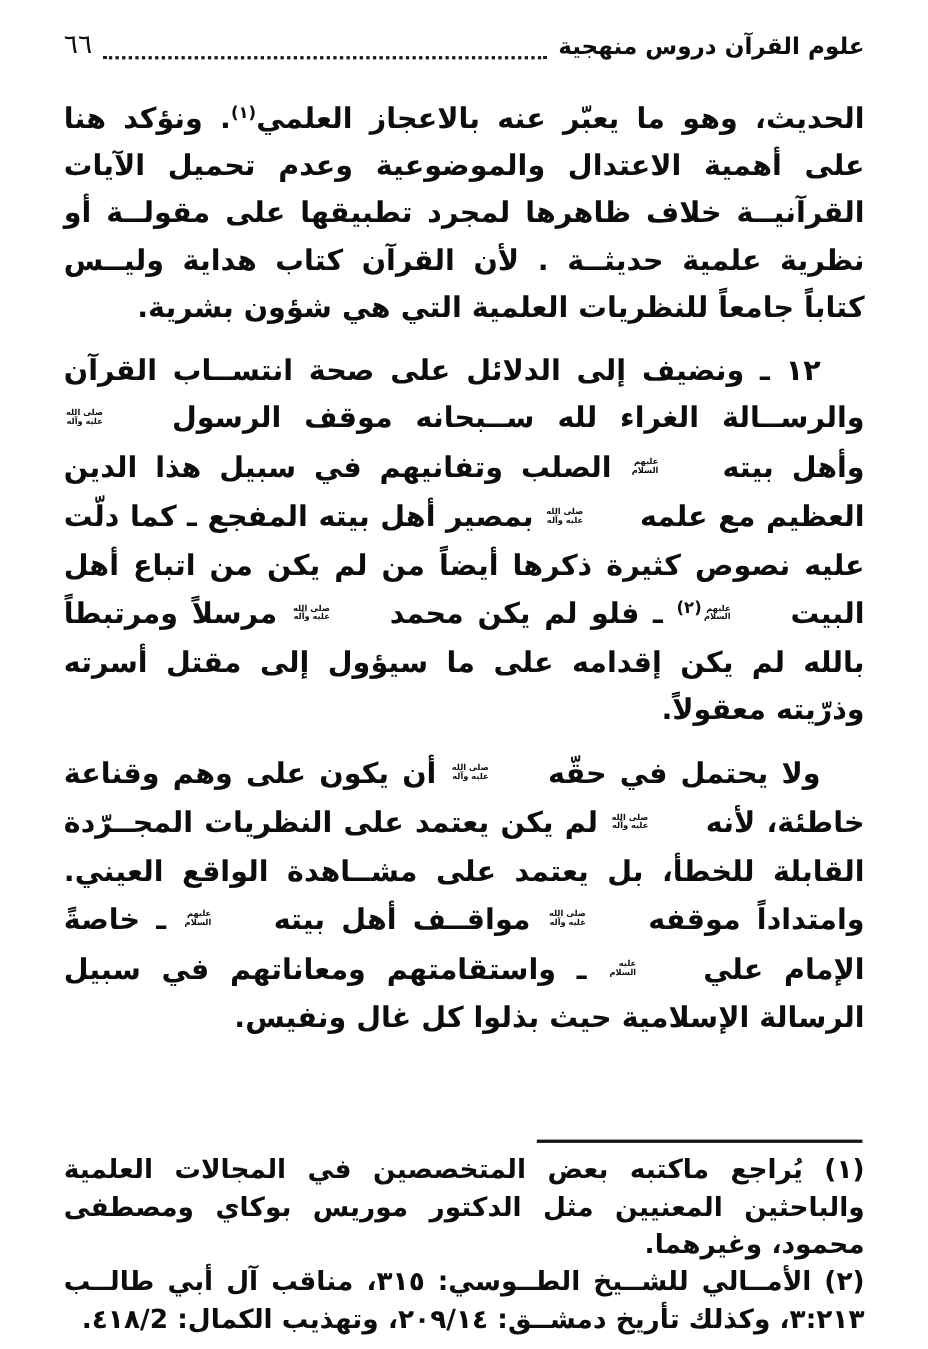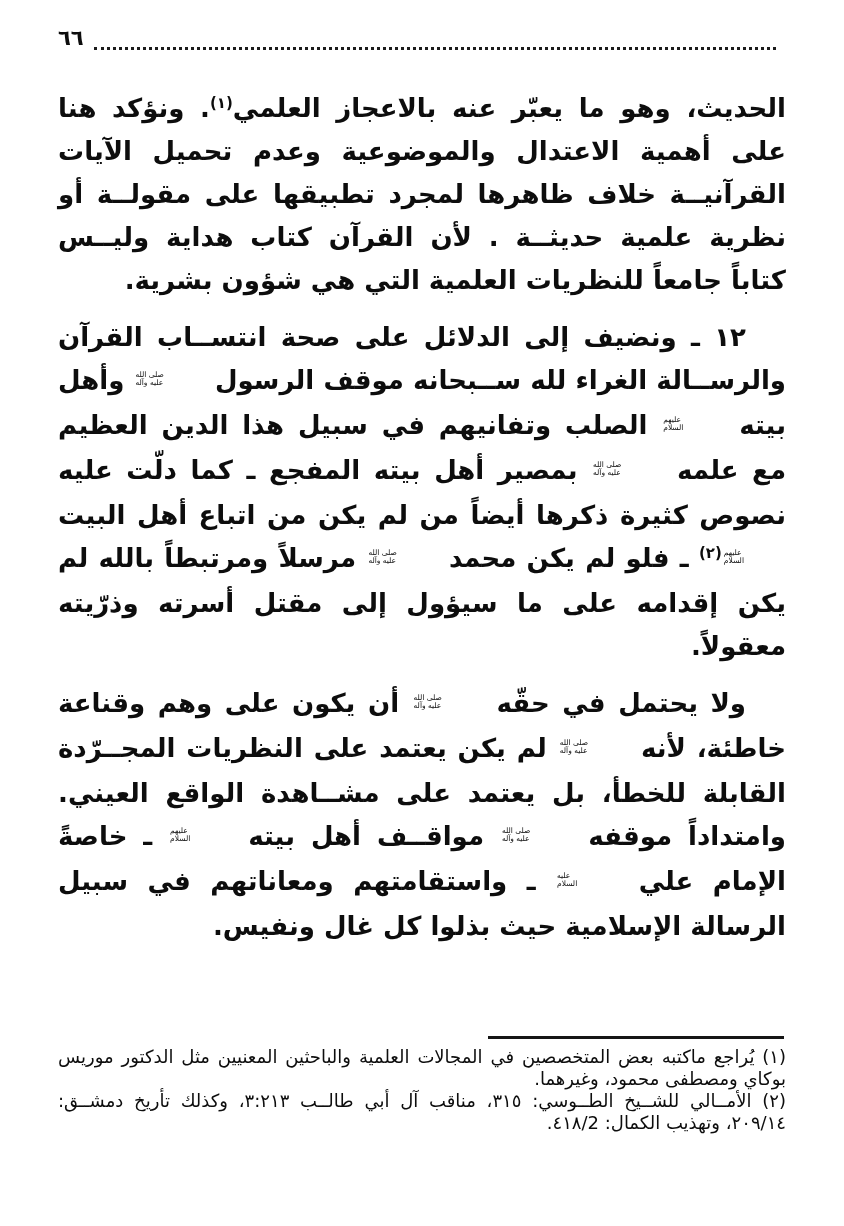--- a/index.html
+++ b/index.html
@@ -28,22 +28,22 @@
     font-weight: bold;
     white-space: nowrap;
   }
   .leader {
     flex: 1;
     height: 15px;
     border-bottom: 3px dotted #1c1c1c;
     margin: 0 10px;
   }
   .header-page-number {
-    font-size: 21px;
-    font-weight: bold;
+    font-size: 24px;
+    font-weight: normal;
     letter-spacing: 2px;
   }
 
   
   .body-text {
     position: absolute;
     top: 87px;
     right: 58px;
     left: 58px;
     direction: rtl;
@@ -59,24 +59,24 @@
     font-size: 15px;
     font-weight: bold;
     line-height: 0;
     vertical-align: 9px;
     letter-spacing: 0;
   }
 
   .honorific {
     display: inline-block;
     vertical-align: middle;
-    text-align: left;
+    text-align: right;
     font-size: 7.5px;
     line-height: 7.5px;
-    font-weight: normal;
+    font-weight: bold;
     margin: 15px 2px;
     transform: translateY(-3px);
   }
   .honorific .hline { display: block; white-space: nowrap; }
 
   
   .footnotes {
     position: absolute;
     top: 1036px;
     right: 58px;
@@ -84,30 +84,31 @@
     direction: rtl;
   }
   .fn-separator {
     width: 296px;
     height: 0;
     border-top: 3px solid #151515;
     margin: 0 2px 7px 0;
   }
   p.footnote-par {
     margin: 0;
-    font-size: 18px;
-    font-weight: normal;
-    line-height: 22px;
+    font-size: 24px;
+    font-weight: bold;
+    line-height: 34px;
     text-align: justify;
   }
 </style>
 </head>
 <body>
 
 <div class="page-header">
+  <span class="header-title">علوم القرآن دروس منهجية</span>
   <span class="leader"></span>
   <span class="header-page-number">٦٦</span>
 </div>
 
 <div class="body-text">
     <p class="body-par">الحديث، وهو ما يعبّر عنه بالاعجاز العلمي<sup class="fnref">(١)</sup>. ونؤكد هنا على أهمية الاعتدال والموضوعية وعدم تحميل الآيات القرآنيــة خلاف ظاهرها لمجرد تطبيقها على مقولــة أو نظرية علمية حديثــة . لأن القرآن كتاب هداية وليــس كتاباً جامعاً للنظريات العلمية التي هي شؤون بشرية.</p>
     <p class="body-par indent">١٢ ـ ونضيف إلى الدلائل على صحة انتســاب القرآن والرســالة الغراء لله ســبحانه موقف الرسول <span class="honorific"><span class="hline">صلى الله</span><span class="hline">عليه وآله</span></span> وأهل بيته <span class="honorific"><span class="hline">عليهم</span><span class="hline">السلام</span></span> الصلب وتفانيهم في سبيل هذا الدين العظيم مع علمه <span class="honorific"><span class="hline">صلى الله</span><span class="hline">عليه وآله</span></span> بمصير أهل بيته المفجع ـ كما دلّت عليه نصوص كثيرة ذكرها أيضاً من لم يكن من اتباع أهل البيت <span class="honorific"><span class="hline">عليهم</span><span class="hline">السلام</span></span><sup class="fnref">(٢)</sup> ـ فلو لم يكن محمد <span class="honorific"><span class="hline">صلى الله</span><span class="hline">عليه وآله</span></span> مرسلاً ومرتبطاً بالله لم يكن إقدامه على ما سيؤول إلى مقتل أسرته وذرّيته معقولاً.</p>
     <p class="body-par indent">ولا يحتمل في حقّه <span class="honorific"><span class="hline">صلى الله</span><span class="hline">عليه وآله</span></span> أن يكون على وهم وقناعة خاطئة، لأنه <span class="honorific"><span class="hline">صلى الله</span><span class="hline">عليه وآله</span></span> لم يكن يعتمد على النظريات المجــرّدة القابلة للخطأ، بل يعتمد على مشــاهدة الواقع العيني. وامتداداً موقفه <span class="honorific"><span class="hline">صلى الله</span><span class="hline">عليه وآله</span></span> مواقــف أهل بيته <span class="honorific"><span class="hline">عليهم</span><span class="hline">السلام</span></span> ـ خاصةً الإمام علي <span class="honorific"><span class="hline">عليه</span><span class="hline">السلام</span></span> ـ واستقامتهم ومعاناتهم في سبيل الرسالة الإسلامية حيث بذلوا كل غال ونفيس.</p>
   </div>
 

